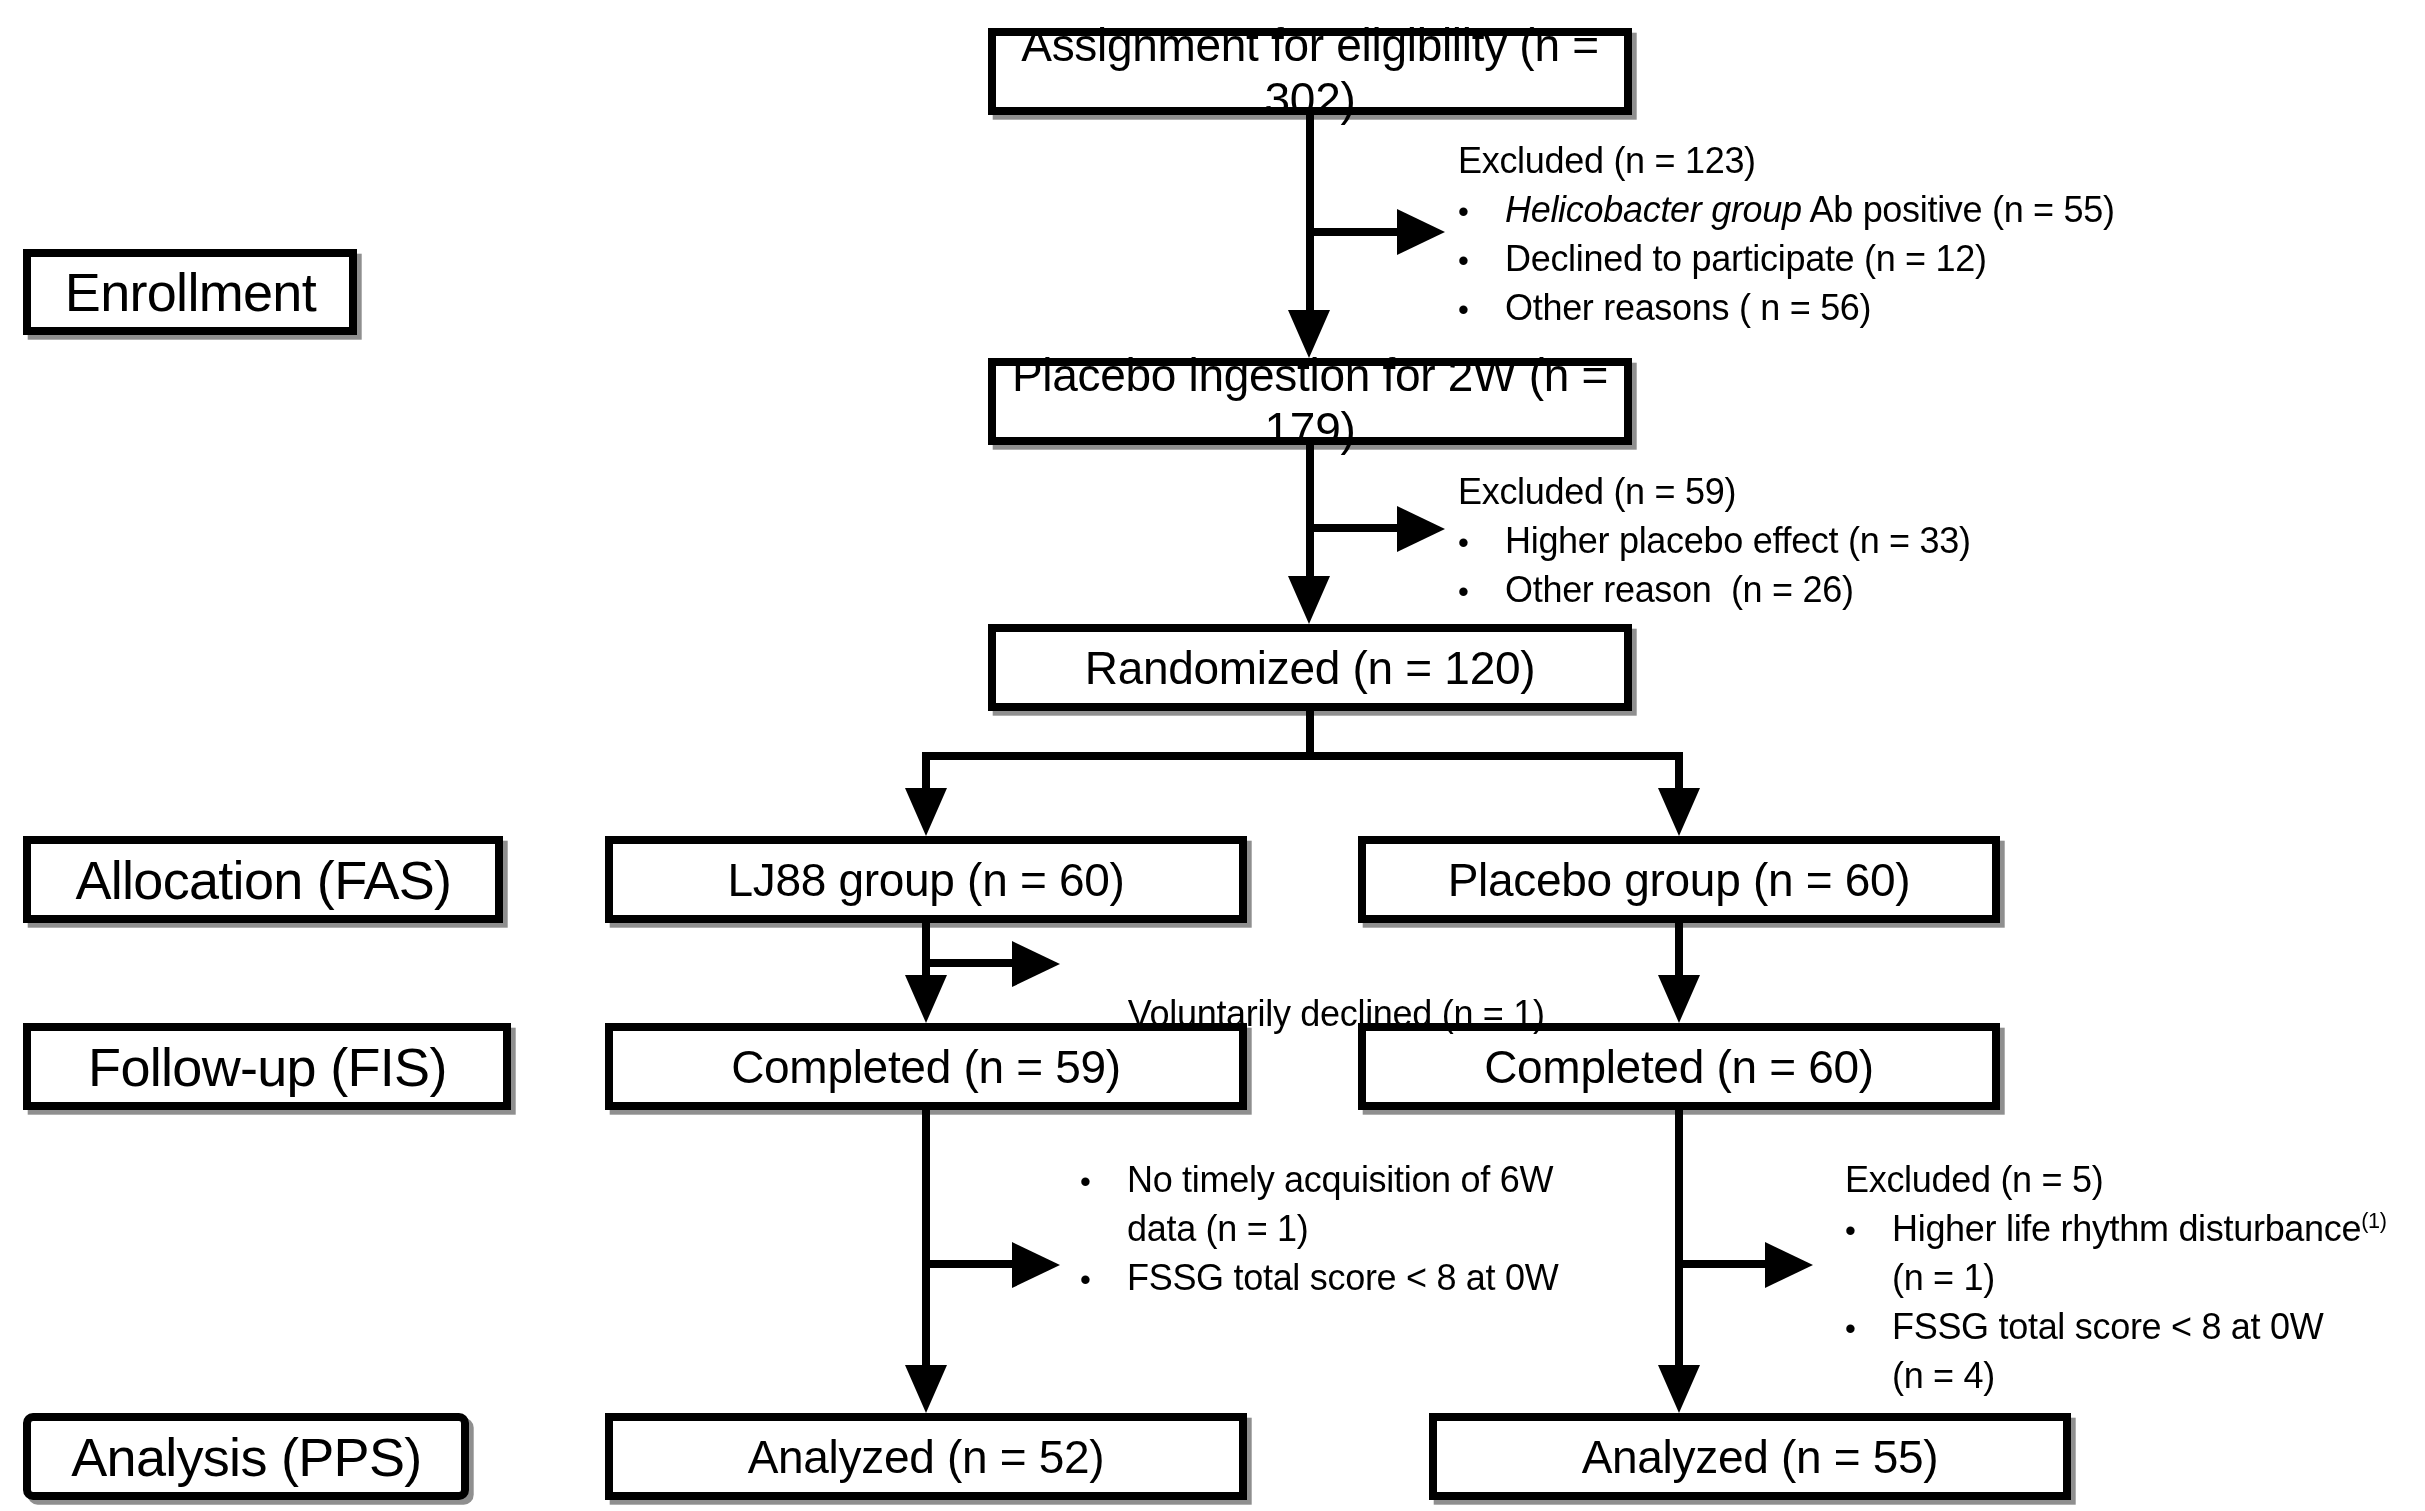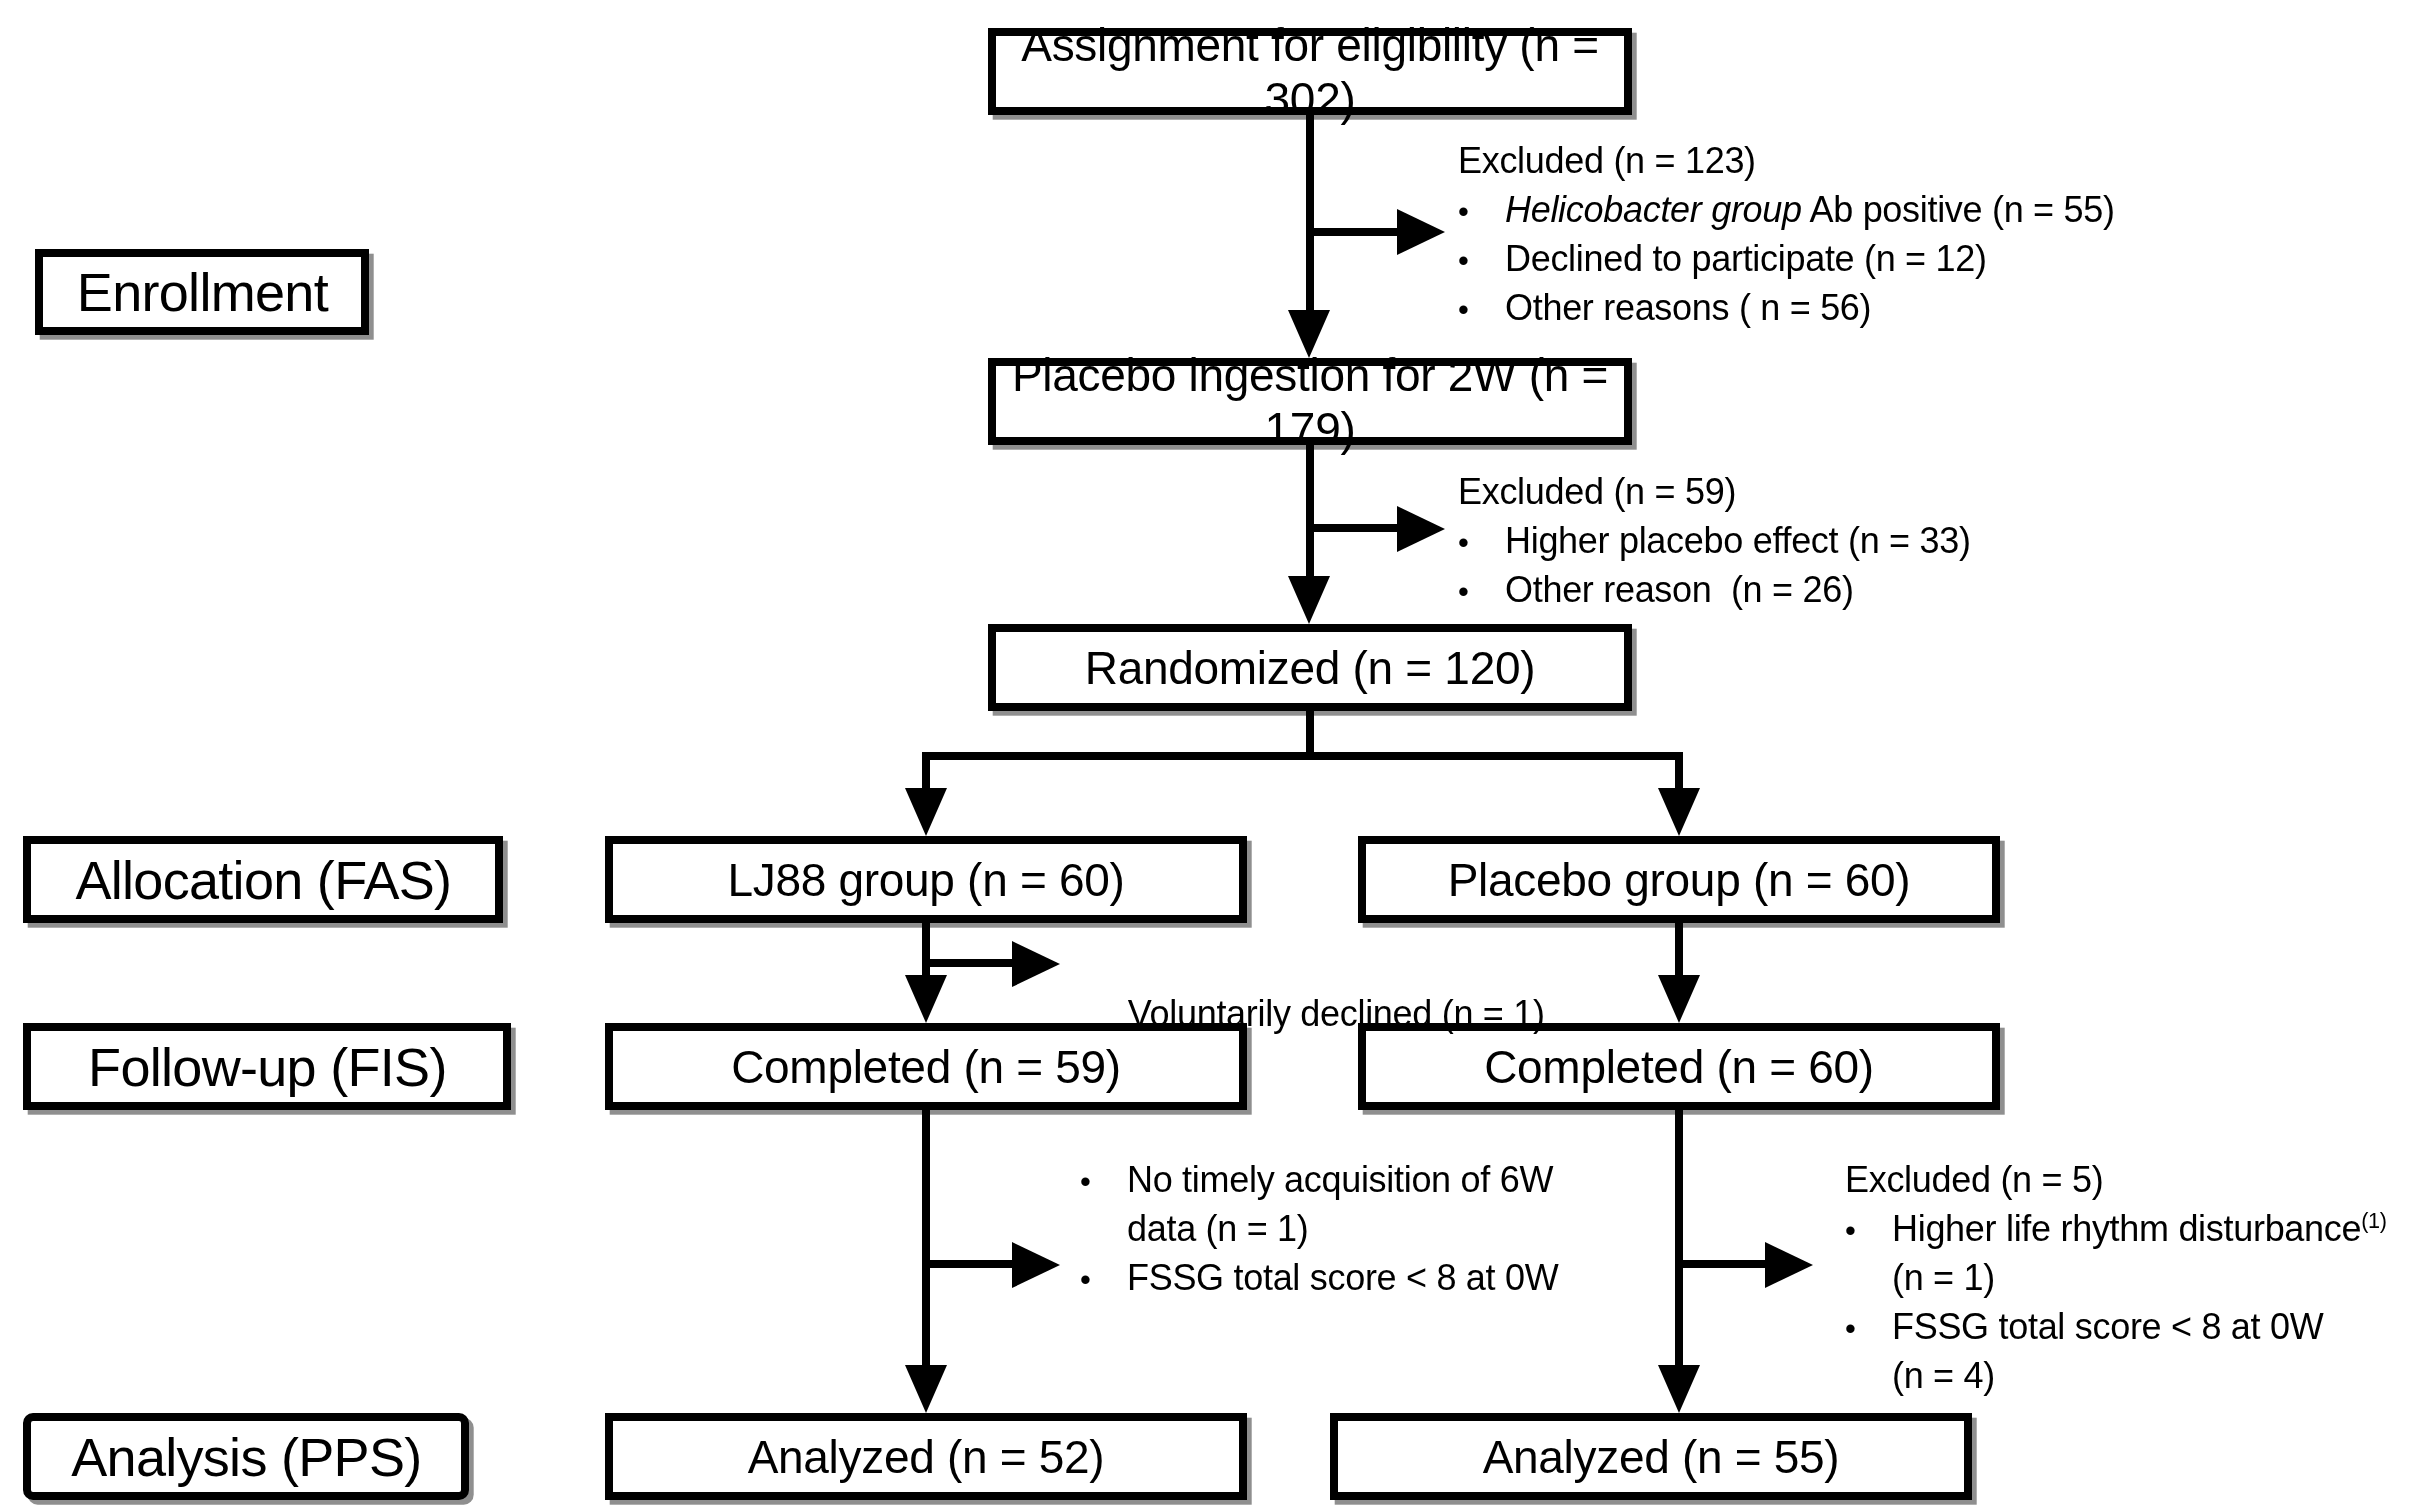--- a/index.html
+++ b/index.html
@@ -36,21 +36,21 @@
   .nline.cont{padding-left:47px;}
   .note i{font-style:italic;}
   .note sup{font-size:60%;vertical-align:super;line-height:0;}
   .plain-note{position:absolute;font-size:36px;letter-spacing:-0.3px;line-height:50px;white-space:pre;}
 </style>
 </head>
 <body>
 
 <div class="canvas">
 
-  <div class="box stagebox" style="left:23.4px;top:249px;width:334px;height:86px;margin-left:12px;">
+  <div class="box stagebox" style="left:23.4px;top:249px;width:334px;height:86px;">
     <span>Enrollment</span>
   </div>
   <div class="box stagebox" style="left:23.4px;top:836px;width:480px;height:87px;">
     <span>Allocation (FAS)</span>
   </div>
   <div class="box stagebox" style="left:23.4px;top:1023px;width:488px;height:87px;">
     <span>Follow-up (FIS)</span>
   </div>
   <div class="box stagebox" style="left:23.4px;top:1413px;width:446px;height:87px;border-radius:10px;">
     <span>Analysis (PPS)</span>
@@ -75,21 +75,21 @@
   <div class="box flowbox" style="left:605px;top:1413px;width:642px;height:87px;">
     <span>Analyzed (n = 52)</span>
   </div>
 
   <div class="box flowbox" style="left:1358px;top:836px;width:642px;height:87px;">
     <span>Placebo group (n = 60)</span>
   </div>
   <div class="box flowbox" style="left:1358px;top:1023px;width:642px;height:87px;">
     <span>Completed (n = 60)</span>
   </div>
-  <div class="box flowbox" style="left:1330px;top:1413px;width:642px;height:87px;padding-left:20px;">
+  <div class="box flowbox" style="left:1429px;top:1413px;width:642px;height:87px;padding-left:20px;">
     <span>Analyzed (n = 55)</span>
   </div>
 
   <div class="vl" style="left:1306px;top:114px;height:201px;"></div>
   <div class="arr-d" style="left:1288px;top:310px;"></div>
   <div class="hl" style="left:1310px;top:228px;width:90px;"></div>
   <div class="arr-r" style="left:1397px;top:209px;"></div>
 
   <div class="vl" style="left:1306px;top:444px;height:137px;"></div>
   <div class="arr-d" style="left:1288px;top:576px;"></div>

